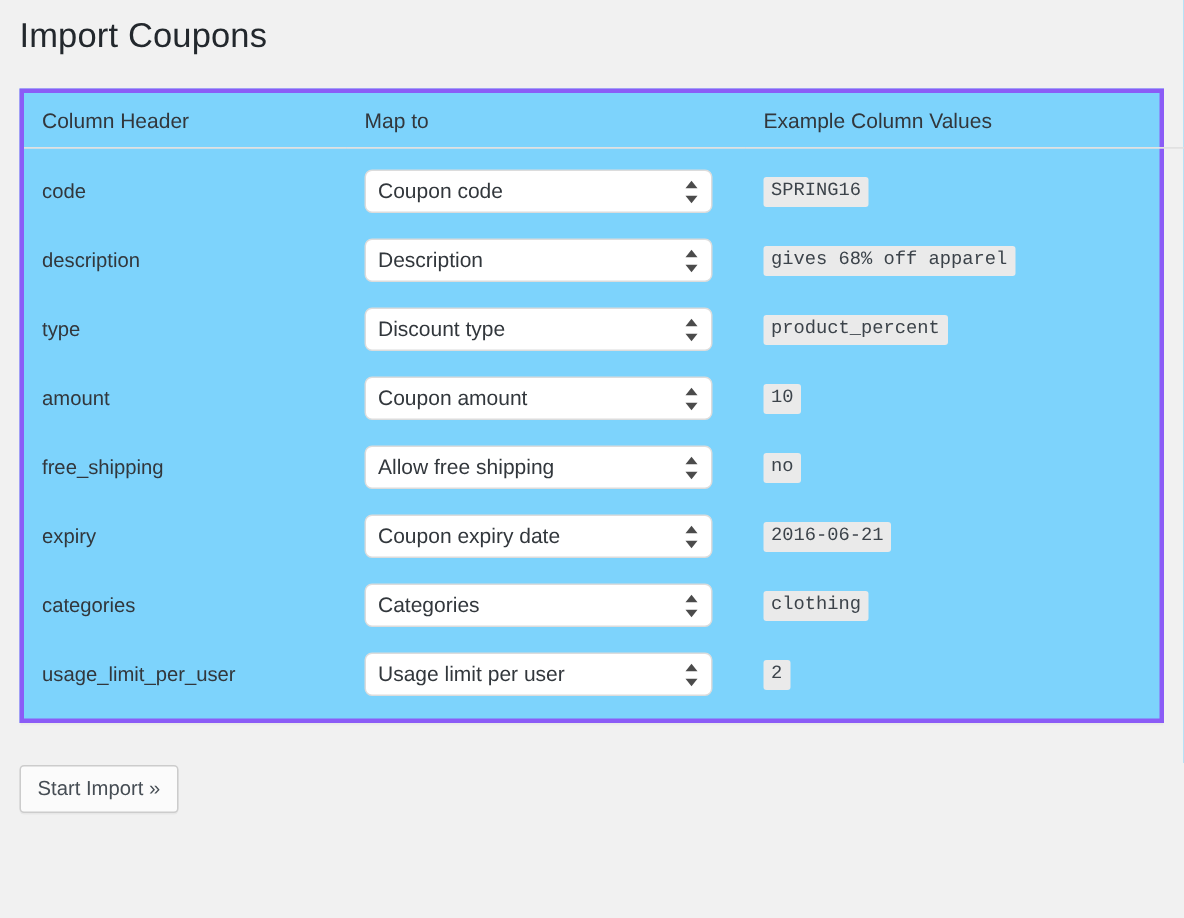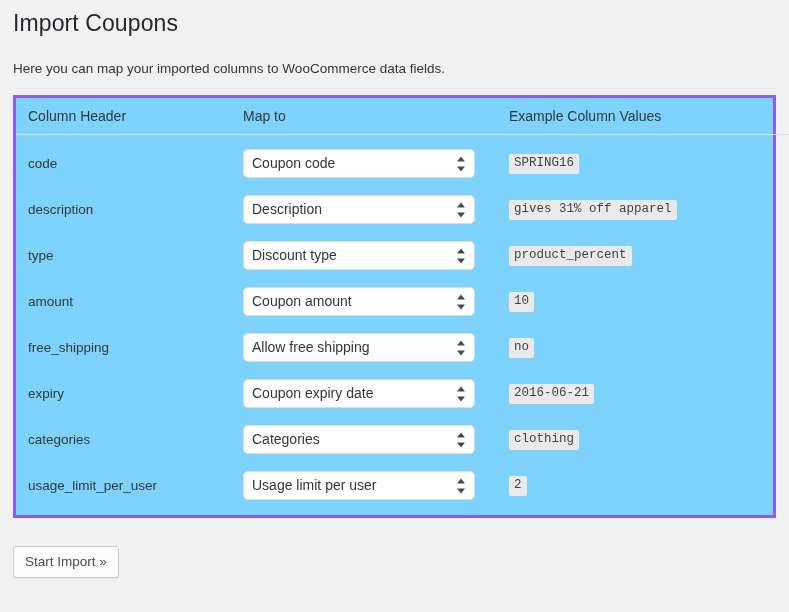--- a/index.html
+++ b/index.html
@@ -174,21 +174,20 @@
   }
 </style>
 </head>
 <body>
 
 <div class="page">
 
   <h1 class="page-title">Import Coupons</h1>
 
 
-  <p class="section-desc">Here you can map your imported columns to WooCommerce data fields.</p>
 
   <div class="map-table-wrap">
     <table class="map-table">
       <thead>
         <tr>
           <th class="col-header">Column Header</th>
           <th class="col-mapto">Map to</th>
           <th class="col-example">Example Column Values</th>
         </tr>
       </thead>
@@ -215,21 +214,21 @@
           <td class="col-mapto">
             <span class="select-box">
               <span>Description</span>
               <span class="select-arrows">
                 <span class="tri up"></span>
                   <span class="tri down"></span>
               </span>
             </span>
           </td>
           <td class="col-example">
-            <span class="example-val">gives 31% off apparel</span>
+            <span class="example-val">gives 68% off apparel</span>
           </td>
         </tr>
 
         <tr>
           <td class="col-header col-label">type</td>
           <td class="col-mapto">
             <span class="select-box">
               <span>Discount type</span>
               <span class="select-arrows">
                 <span class="tri up"></span>

